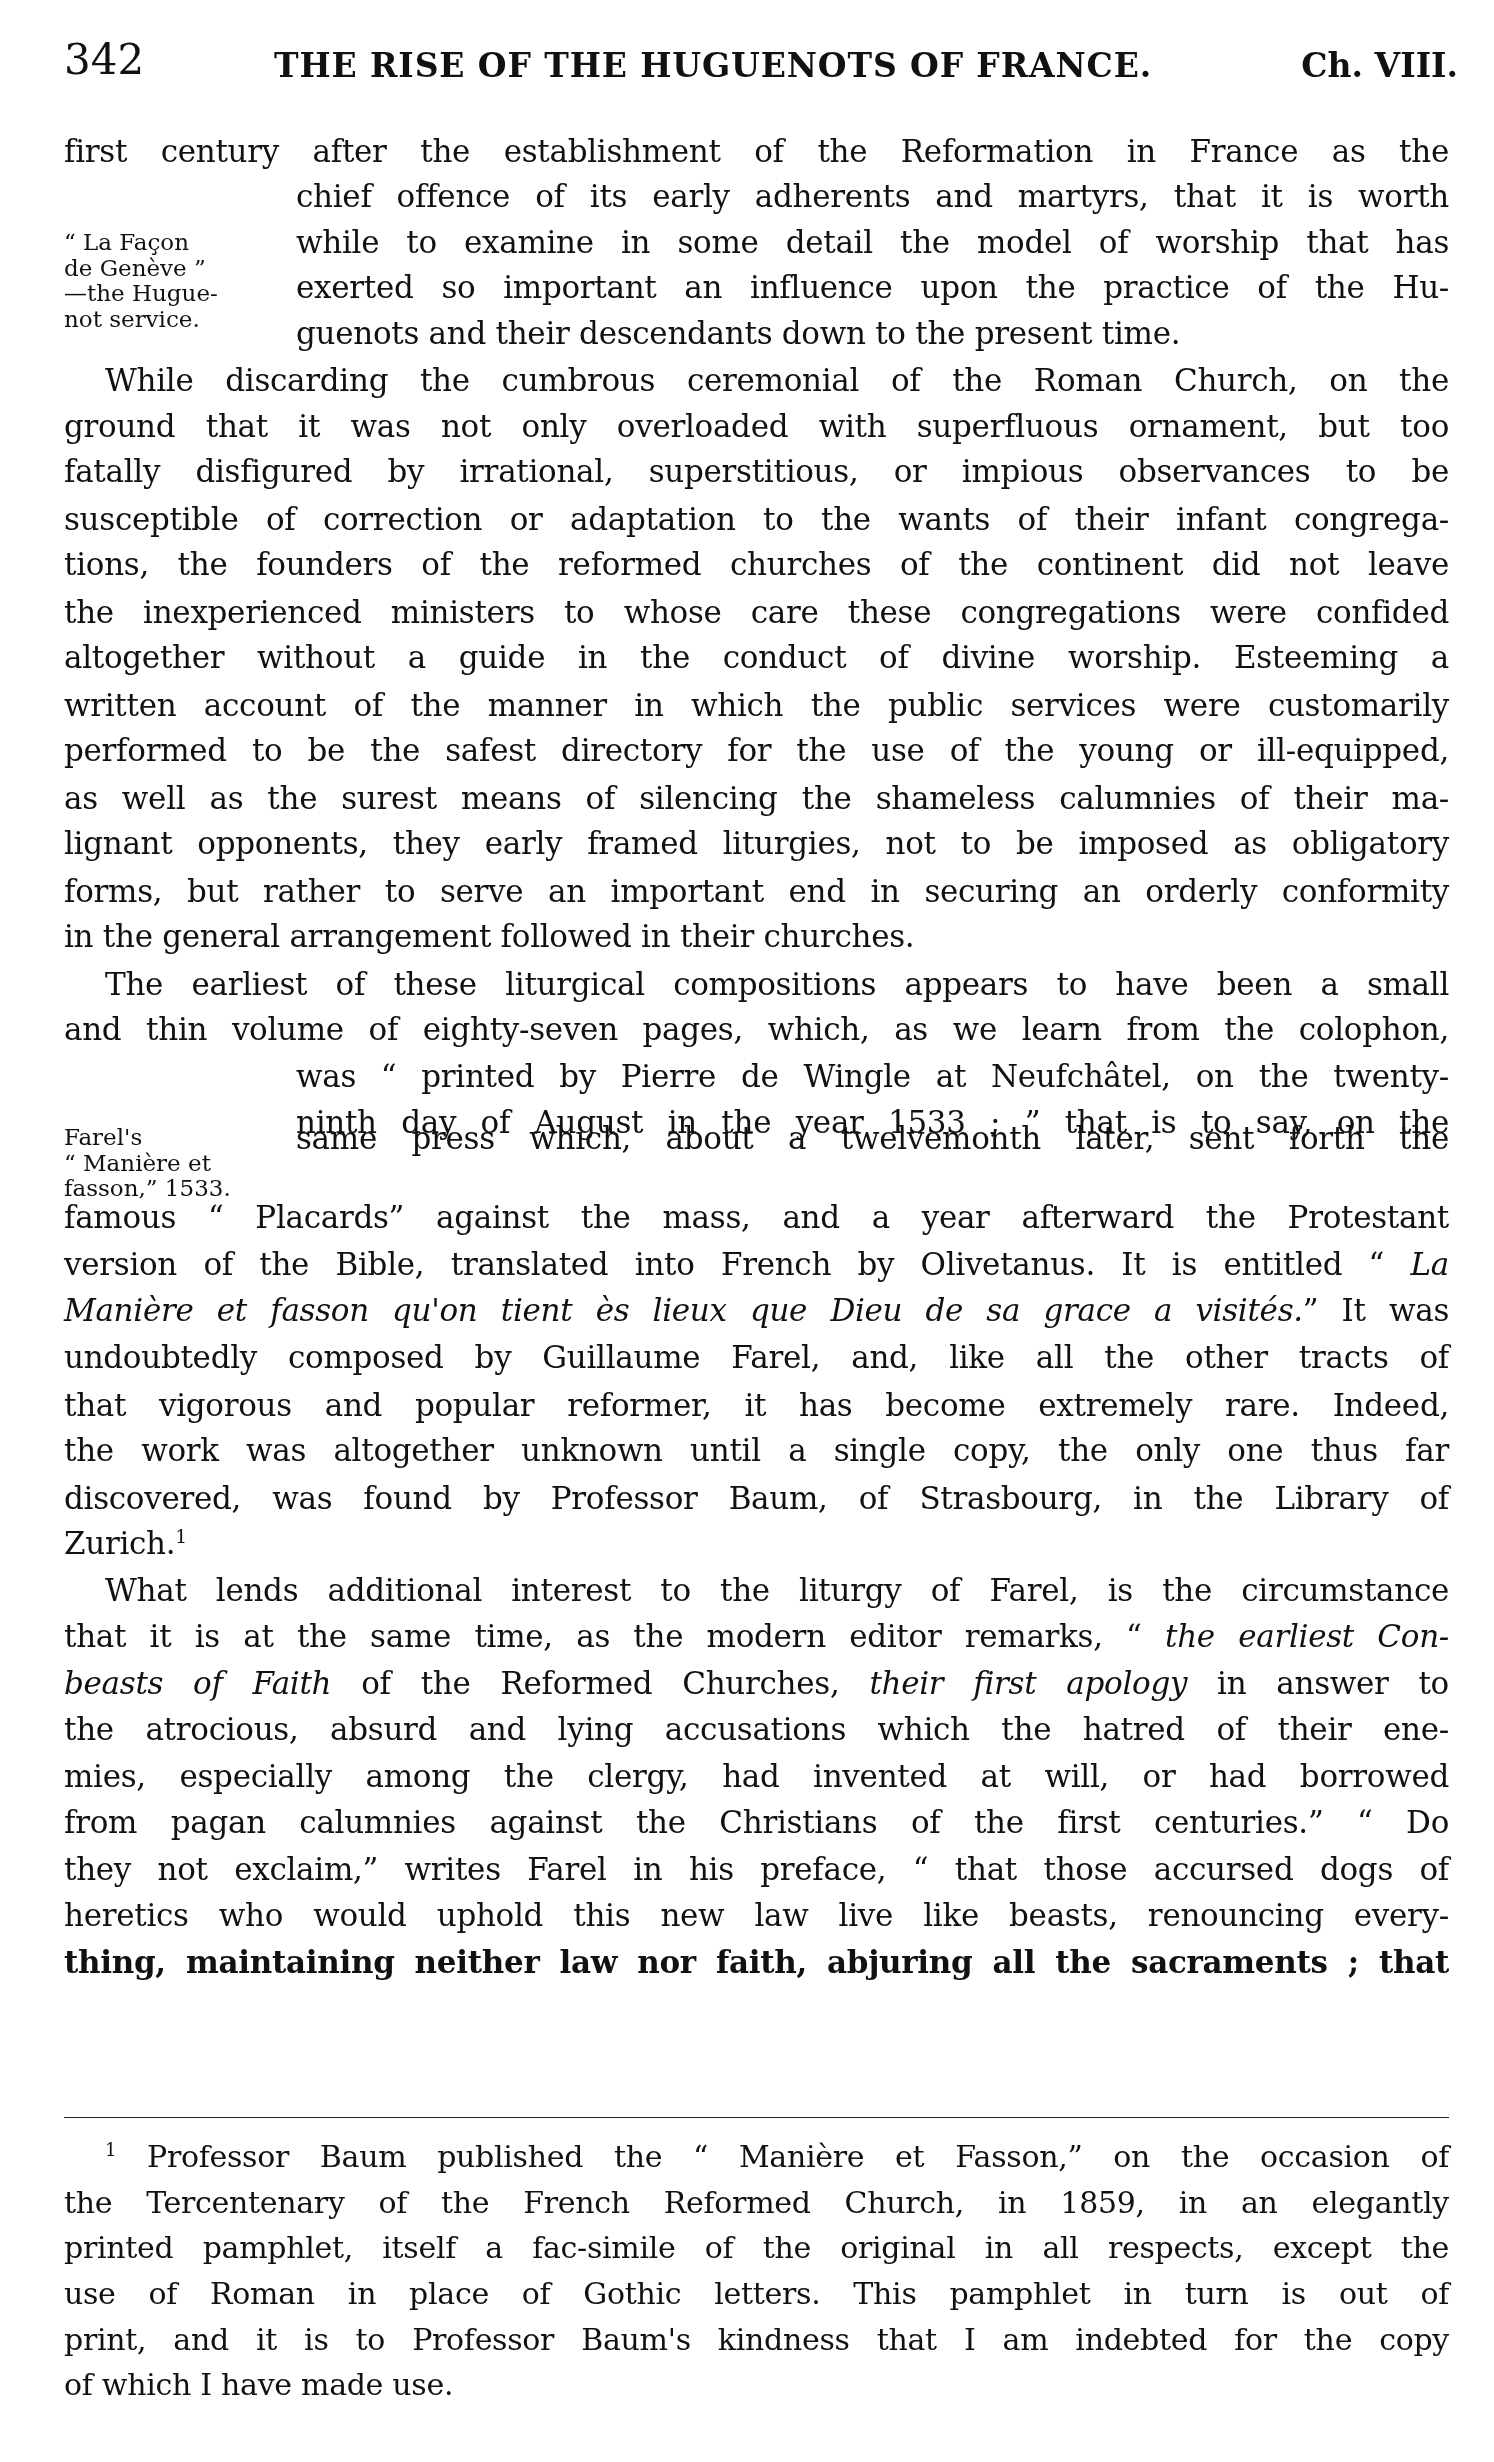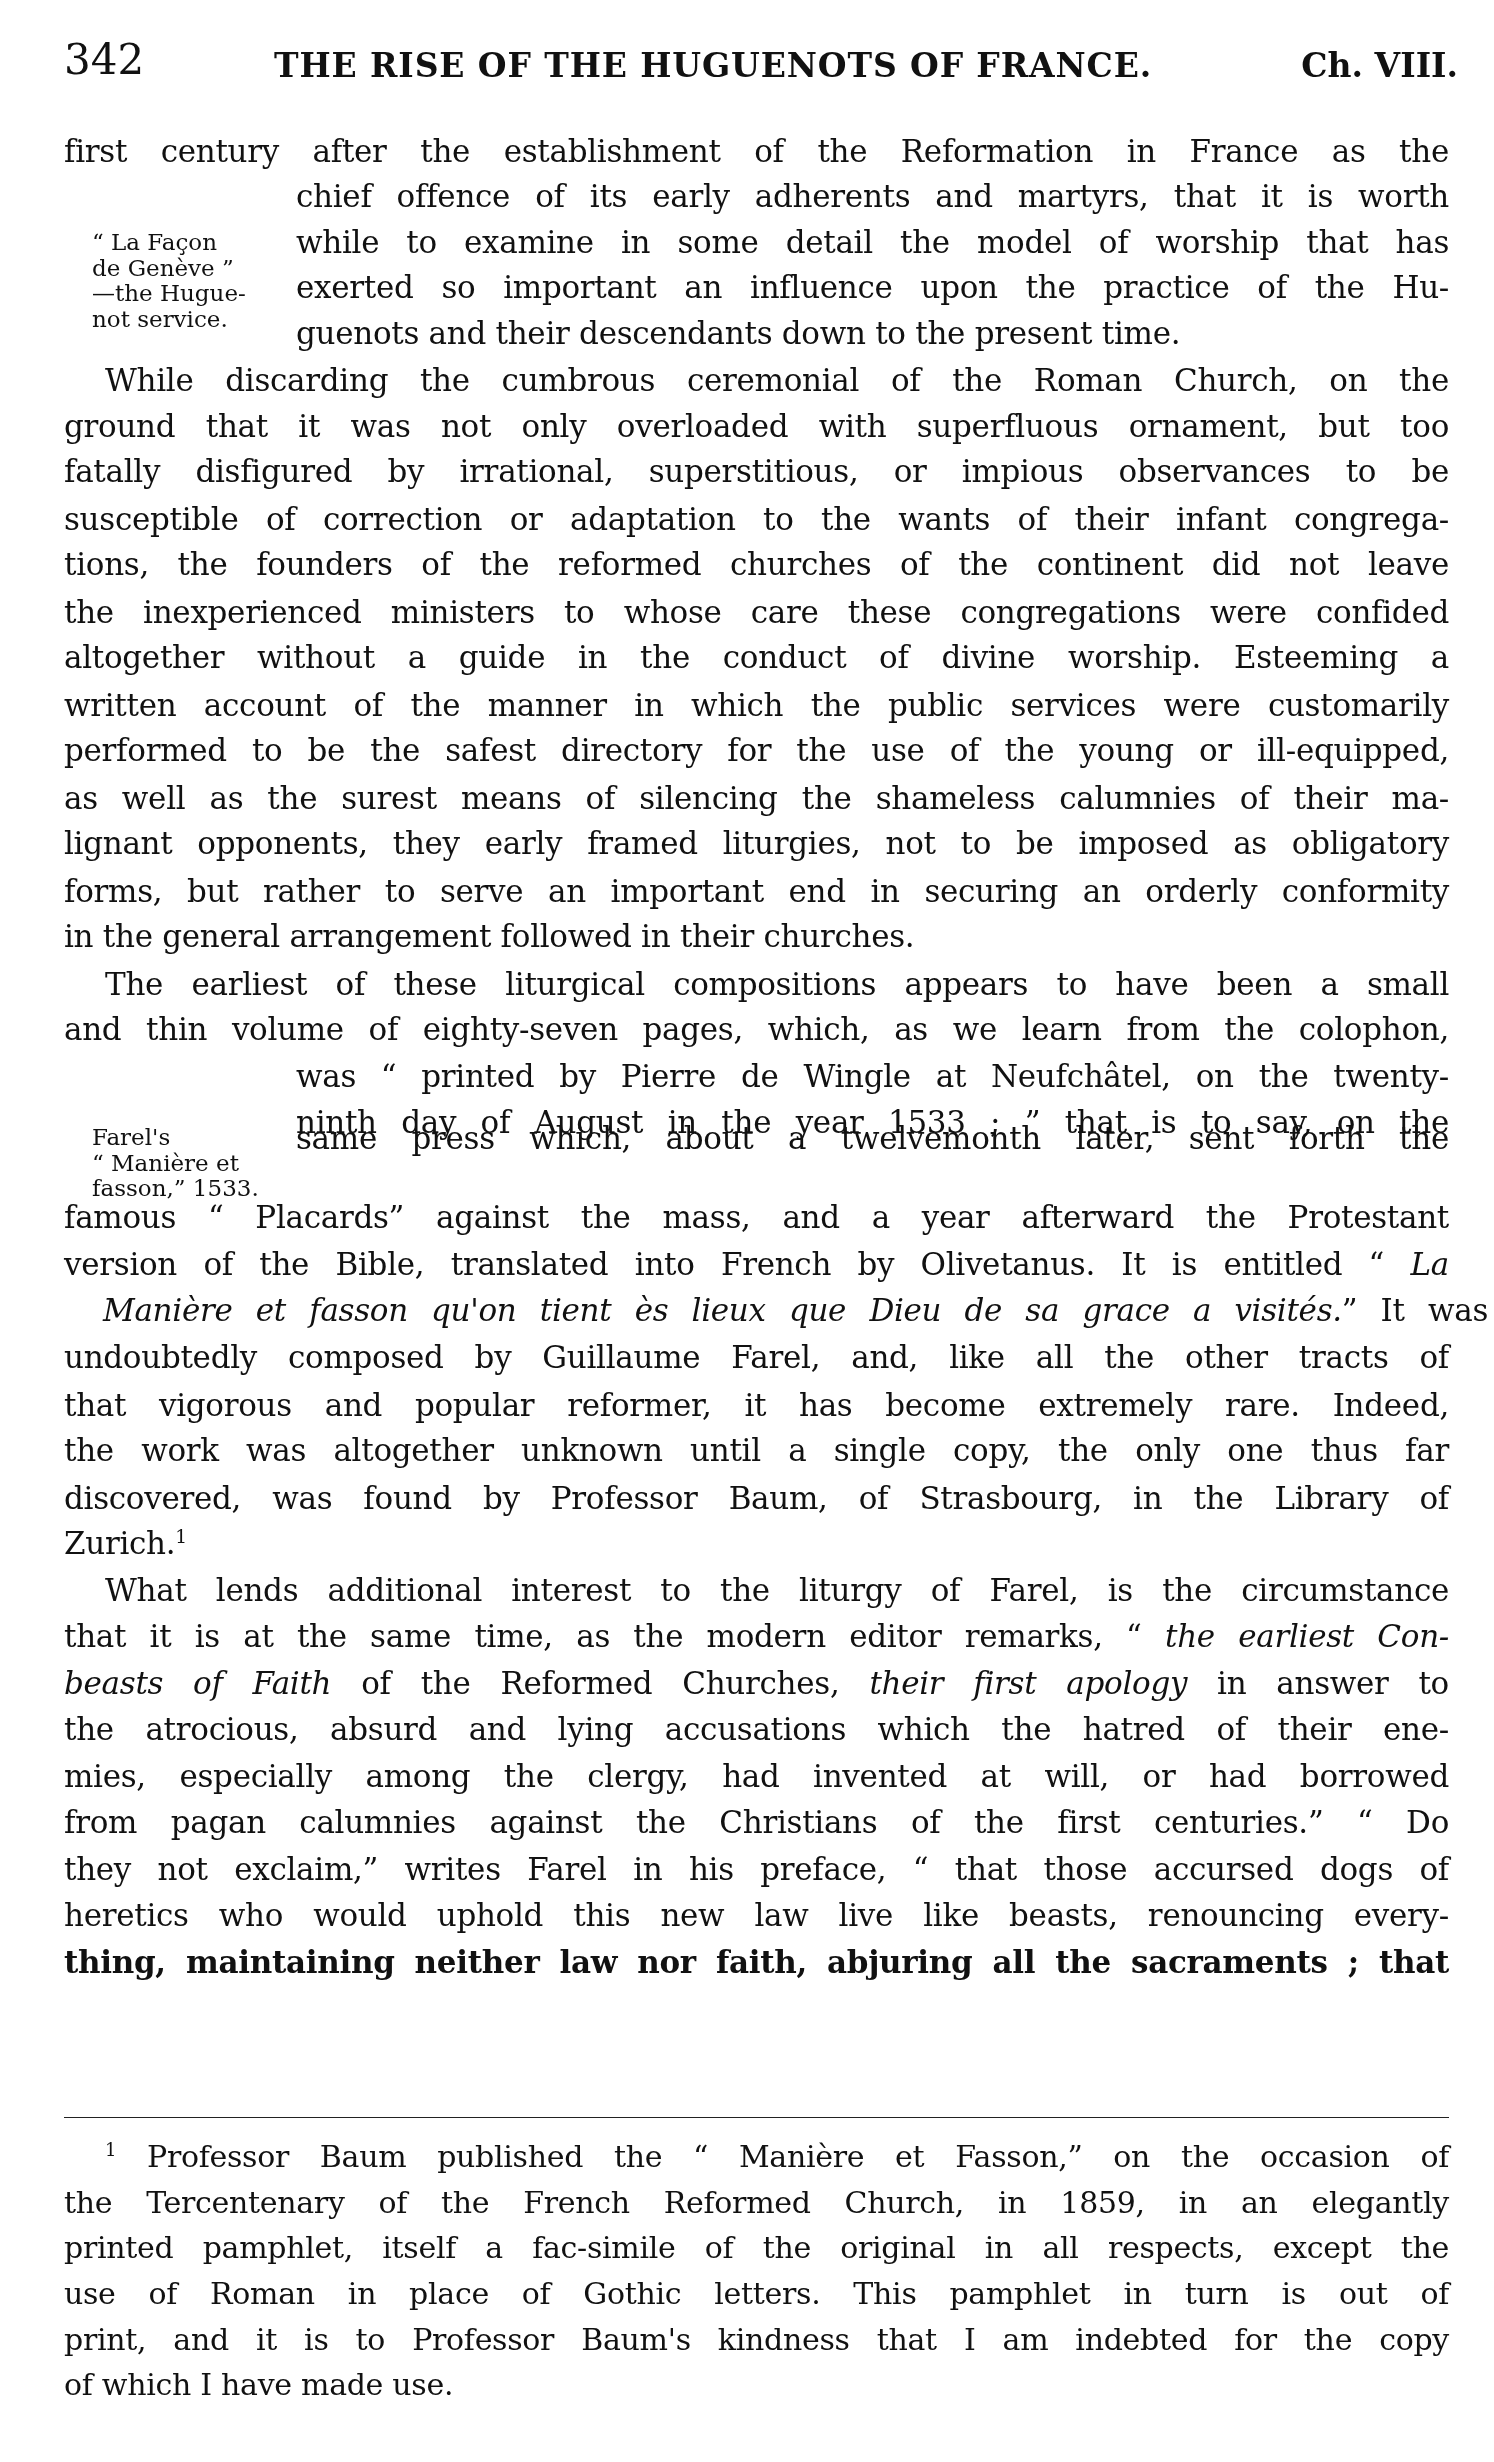--- a/index.html
+++ b/index.html
@@ -9,21 +9,21 @@
     .running-head { position: absolute; left: 64px; top: 35px; width: 1394px; height: 73px; }
     .page-number { position: absolute; left: 0; top: 0; font-size: 42px; font-family: "DejaVu Serif", serif; }
     .running-title { position: absolute; left: 210px; top: 11px; font-size: 33px; font-weight: bold;
                      letter-spacing: 0.9px; font-family: "DejaVu Serif", serif; }
     .chapter-ref { position: absolute; right: 0; top: 11px; font-size: 33px; font-weight: bold; font-family: "DejaVu Serif", serif; }
     .line { position: absolute; left: 64px; width: 1385px; font-size: 31px; line-height: 46px;
             white-space: nowrap; text-align: justify; text-align-last: justify; letter-spacing: -0.3px; }
     .line.last { text-align-last: left; }
     .line.indent { left: 105px; width: 1344px; }
     .line.narrow { left: 296px; width: 1153px; }
-    .margin-note { position: absolute; left: 64px; width: 228px; font-size: 23px; line-height: 25.5px; margin-left: 28px; }
+    .margin-note { position: absolute; left: 64px; width: 228px; font-size: 23px; line-height: 25.5px; }
     .margin-note div { white-space: nowrap; }
     .rule { position: absolute; left: 64px; top: 2117px; width: 1385px; height: 0; border-top: 1.8px solid #222; }
     .fn { position: absolute; left: 64px; width: 1385px; font-size: 30px; line-height: 45px; white-space: nowrap;
           text-align: justify; text-align-last: justify; letter-spacing: -0.3px; }
     .fn.last { text-align-last: left; }
     .fn.indent { left: 105px; width: 1344px; }
     i { font-style: italic; }
     sup { font-size: 60%; vertical-align: super; line-height: 0; }
   </style>
 </head>
@@ -68,21 +68,21 @@
       <div class="line" style="top: 820px;"><span>lignant opponents, they early framed liturgies, not to be imposed as obligatory</span></div>
       <div class="line" style="top: 868px;"><span>forms, but rather to serve an important end in securing an orderly conformity</span></div>
       <div class="line last" style="top: 913px;"><span>in the general arrangement followed in their churches.</span></div>
       <div class="line indent" style="top: 961px;"><span>The earliest of these liturgical compositions appears to have been a small</span></div>
       <div class="line" style="top: 1006px;"><span>and thin volume of eighty-seven pages, which, as we learn from the colophon,</span></div>
       <div class="line narrow" style="top: 1053px;"><span>was “ printed by Pierre de Wingle at Neufchâtel, on the twenty-</span></div>
       <div class="line narrow" style="top: 1099px;"><span>ninth day of August in the year 1533 ; ” that is to say, on the</span></div>
       <div class="line narrow" style="top: 1115px;"><span>same press which, about a twelvemonth later, sent forth the</span></div>
       <div class="line" style="top: 1194px;"><span>famous “ Placards” against the mass, and a year afterward the Protestant</span></div>
       <div class="line" style="top: 1241px;"><span>version of the Bible, translated into French by Olivetanus. It is entitled “ </span><i>La</i></div>
-      <div class="line" style="top: 1287px; margin-left: 39px;"><i>Manière et fasson qu'on tient ès lieux que Dieu de sa grace a visités.</i><span>” It was</span></div>
+      <div class="line" style="top: 1287px;"><i>Manière et fasson qu'on tient ès lieux que Dieu de sa grace a visités.</i><span>” It was</span></div>
       <div class="line" style="top: 1334px;"><span>undoubtedly composed by Guillaume Farel, and, like all the other tracts of</span></div>
       <div class="line" style="top: 1382px;"><span>that vigorous and popular reformer, it has become extremely rare. Indeed,</span></div>
       <div class="line" style="top: 1427px;"><span>the work was altogether unknown until a single copy, the only one thus far</span></div>
       <div class="line" style="top: 1475px;"><span>discovered, was found by Professor Baum, of Strasbourg, in the Library of</span></div>
       <div class="line last" style="top: 1520px;"><span>Zurich.</span><sup>1</sup></div>
       <div class="line indent" style="top: 1567px;"><span>What lends additional interest to the liturgy of Farel, is the circumstance</span></div>
       <div class="line" style="top: 1613px;"><span>that it is at the same time, as the modern editor remarks, “ </span><i>the earliest Con-</i></div>
       <div class="line" style="top: 1660px;"><i>beasts of Faith</i><span> of the Reformed Churches, </span><i>their first apology</i><span> in answer to</span></div>
       <div class="line" style="top: 1706px;"><span>the atrocious, absurd and lying accusations which the hatred of their ene-</span></div>
       <div class="line" style="top: 1753px;"><span>mies, especially among the clergy, had invented at will, or had borrowed</span></div>

